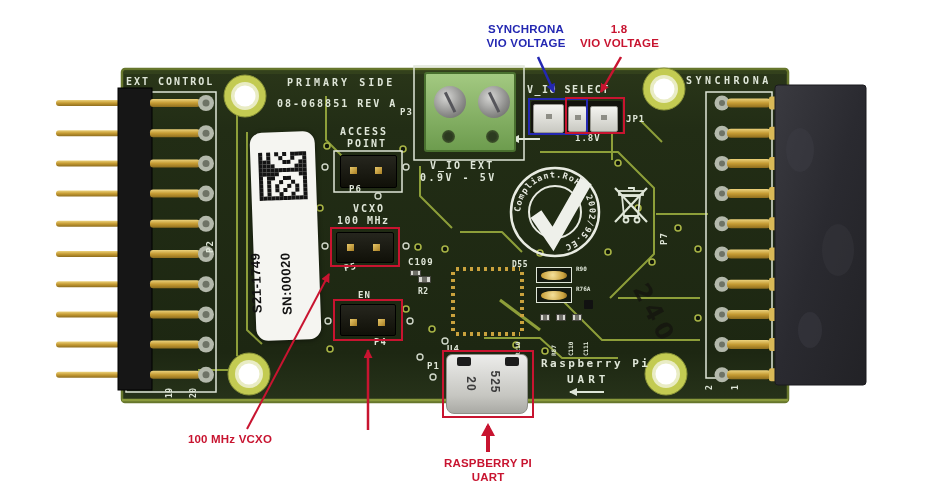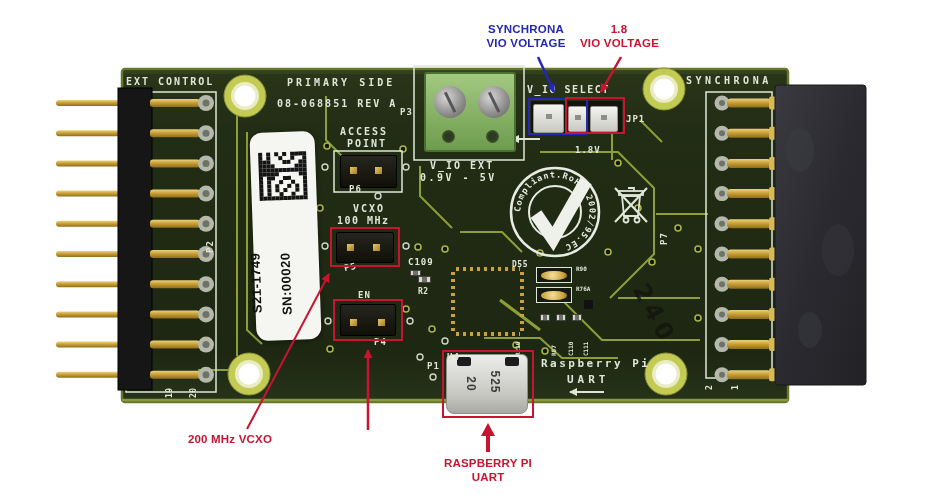--- a/index.html
+++ b/index.html
@@ -465,34 +465,34 @@
 
   <div class="hand" style="left:622px;top:300px;">240</div>
 
   <div class="silk" style="left:126px;top:76px;">EXT CONTROL</div>
   <div class="silk" style="left:287px;top:77px;letter-spacing:3px;">PRIMARY SIDE</div>
   <div class="silk" style="left:277px;top:98px;">08-068851 REV A</div>
   <div class="silk" style="left:686px;top:75px;letter-spacing:3.5px;">SYNCHRONA</div>
   <div class="silk s9" style="left:400px;top:107px;">P3</div>
   <div class="silk" style="left:527px;top:84px;letter-spacing:1.5px;">V_IO SELECT</div>
   <div class="silk s9" style="left:626px;top:114px;">JP1</div>
-  <div class="silk s9" style="left:575px;top:145px;">1.8V</div>
+  <div class="silk s9" style="left:575px;top:133px;">1.8V</div>
   <div class="silk" style="left:430px;top:160px;">V_IO EXT</div>
   <div class="silk" style="left:420px;top:172px;letter-spacing:2.5px;">0.9V - 5V</div>
   <div class="silk" style="left:340px;top:126px;">ACCESS</div>
   <div class="silk" style="left:347px;top:138px;">POINT</div>
   <div class="silk s9" style="left:349px;top:184px;">P6</div>
   <div class="silk" style="left:353px;top:203px;">VCXO</div>
   <div class="silk" style="left:337px;top:215px;letter-spacing:1.5px;">100 MHz</div>
   <div class="silk s9" style="left:344px;top:262px;transform:rotate(-12deg);">P5</div>
   <div class="silk s9" style="left:358px;top:290px;">EN</div>
   <div class="silk s9" style="left:374px;top:337px;">P4</div>
   <div class="silk s9" style="left:408px;top:257px;">C109</div>
   <div class="silk s8" style="left:418px;top:287px;">R2</div>
-  <div class="silk s9" style="left:447px;top:352px;">U4</div>
+  <div class="silk s9" style="left:447px;top:344px;">U4</div>
   <div class="silk s9" style="left:427px;top:361px;">P1</div>
   <div class="silk s8" style="left:512px;top:260px;">D55</div>
   <div class="silk s6" style="left:576px;top:265px;">R90</div>
   <div class="silk s6" style="left:576px;top:285px;">R76A</div>
   <div class="silk s6 vrot" style="left:524px;top:344px;">R210</div>
   <div class="silk s6 vrot" style="left:560px;top:344px;">R87</div>
   <div class="silk s6 vrot" style="left:577px;top:344px;">C110</div>
   <div class="silk s6 vrot" style="left:592px;top:344px;">C111</div>
   <div class="silk" style="left:541px;top:357px;font-size:11px;letter-spacing:2.5px;">Raspberry Pi</div>
   <div class="silk" style="left:567px;top:373px;font-size:11px;letter-spacing:4px;">UART</div>
@@ -512,19 +512,19 @@
   </svg>
 
   <div class="callout blue" style="left:468px;top:22px;width:116px;">
     <div>SYNCHRONA</div>
     <div>VIO VOLTAGE</div>
   </div>
   <div class="callout red" style="left:580px;top:22px;width:78px;">
     <div>1.8</div>
     <div>VIO VOLTAGE</div>
   </div>
-  <div class="callout red" style="left:180px;top:432px;width:100px;">200 MHz VCXO</div>
+  <div class="callout red" style="left:180px;top:432px;width:100px;">100 MHz VCXO</div>
   <div class="callout red" style="left:431px;top:456px;width:114px;">
     <div>RASPBERRY PI</div>
     <div>UART</div>
   </div>
 
 </div>
 
 </body></html>

